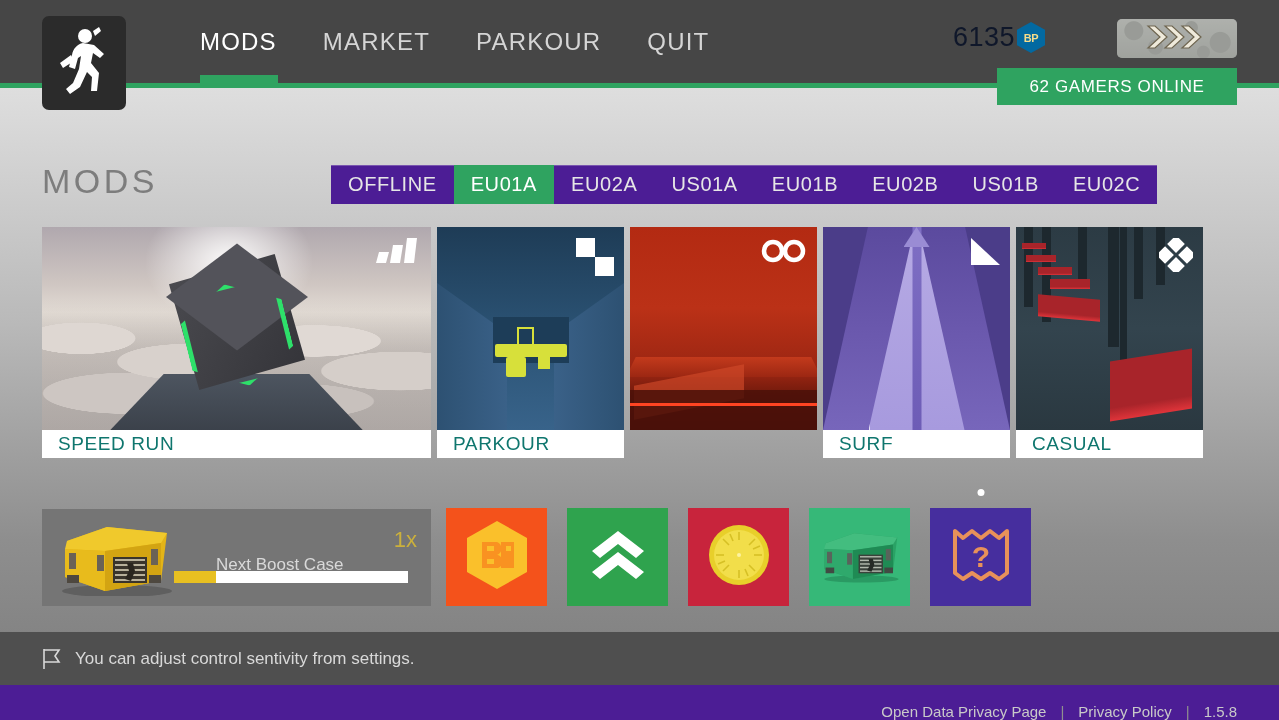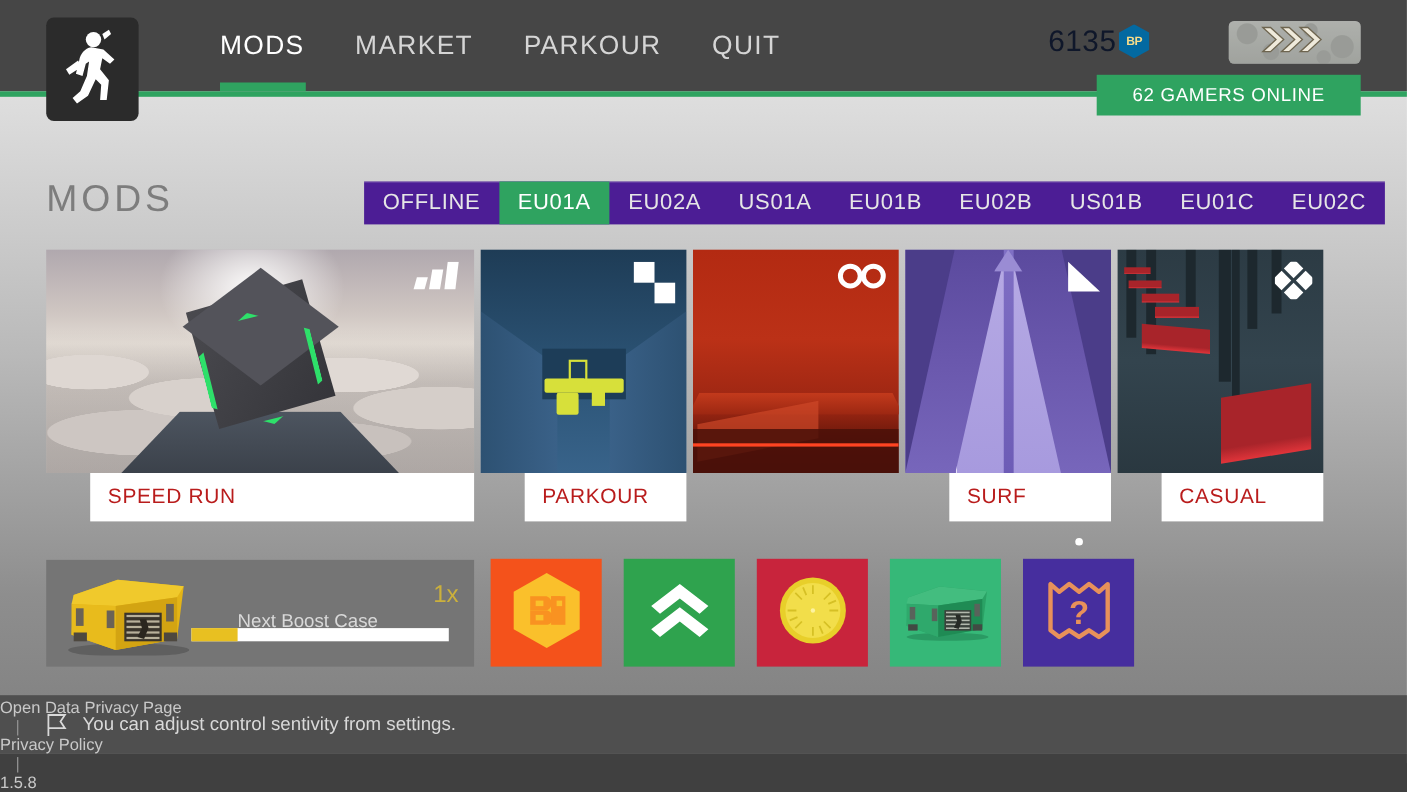--- a/index.html
+++ b/index.html
@@ -89,22 +89,22 @@
     color:#e6e6e6; font-size:20px; letter-spacing:.6px; font-weight:300;
     cursor:pointer;
   }
   .server-tab.active { background:#2fa360; color:#ffffff; }
 
   
   #cards { position:absolute; left:42px; top:227px; display:flex; gap:6px; }
   .card { position:relative; cursor:pointer; }
   .card-art { position:relative; width:100%; height:203px; overflow:hidden; }
   .card-label {
-    background:#ffffff; height:44px; display:flex; align-items:center;
-    padding-left:16px; color:#b91c1c; font-size:19px; letter-spacing:.6px; font-weight:300;margin-left:40px;
+    background:#ffffff; height:28px; display:flex; align-items:center;
+    padding-left:16px; color:#0f766e; font-size:19px; letter-spacing:.6px; font-weight:300;
   }
   .card-badge { position:absolute; right:10px; top:11px; }
 
   .card.w-wide { width:389px; }
   .card.w-narrow { width:187px; }
 
   
   .art-speedrun { background:linear-gradient(to bottom,#b0a8ae 0%,#cfc6c2 28%,#e2dbd4 42%,#c9c2bd 60%,#bab4b1 100%); }
   .art-speedrun .sun { position:absolute; left:48%; top:-30px; width:170px; height:130px; transform:translateX(-50%);
     background:radial-gradient(ellipse at center, rgba(255,255,255,.95) 0%, rgba(255,255,255,0) 70%); }
@@ -192,22 +192,22 @@
 
   
   #tipbar {
     position:absolute; left:0; top:632px; width:1279px; height:53px;
     background:#4f4f4f; display:flex; align-items:center; padding-left:42px;
   }
   #tip-flag { width:20px; height:22px; margin-right:13px; }
   #tip-text { color:#d9d9d9; font-size:17px; font-weight:300; }
   #footer {
     position:absolute; left:0; top:685px; width:1279px; height:35px;
-    background:#404040; display:flex; align-items:flex-start; justify-content:flex-end;
-    padding-right:42px; gap:0;flex-direction:column;
+    background:#4c1d95; display:flex; align-items:flex-end; justify-content:flex-end;
+    padding-right:42px; gap:0;
   }
   .foot-link { color:#c9c9c9; font-size:15px; font-weight:300; cursor:pointer; }
   .foot-sep { color:#8f8f8f; font-size:15px; padding:0 14px; }
   .foot-ver { color:#c9c9c9; font-size:15px; font-weight:300; }
 </style>
 </head>
 <body>
 
 <div id="topbar"></div>
 <div id="topbar-accent"></div>
@@ -279,23 +279,20 @@
       <span>US01A</span>
     </div>
   <div class="server-tab">
       <span>EU01B</span>
     </div>
   <div class="server-tab">
       <span>EU02B</span>
     </div>
   <div class="server-tab">
       <span>US01B</span>
-    </div>
-  <div class="server-tab">
-      <span>EU01C</span>
     </div>
   <div class="server-tab">
       <span>EU02C</span>
     </div>
 </div>
 
 <div id="cards">
 
   <div class="card w-wide">
     <div class="card-art art-speedrun">

